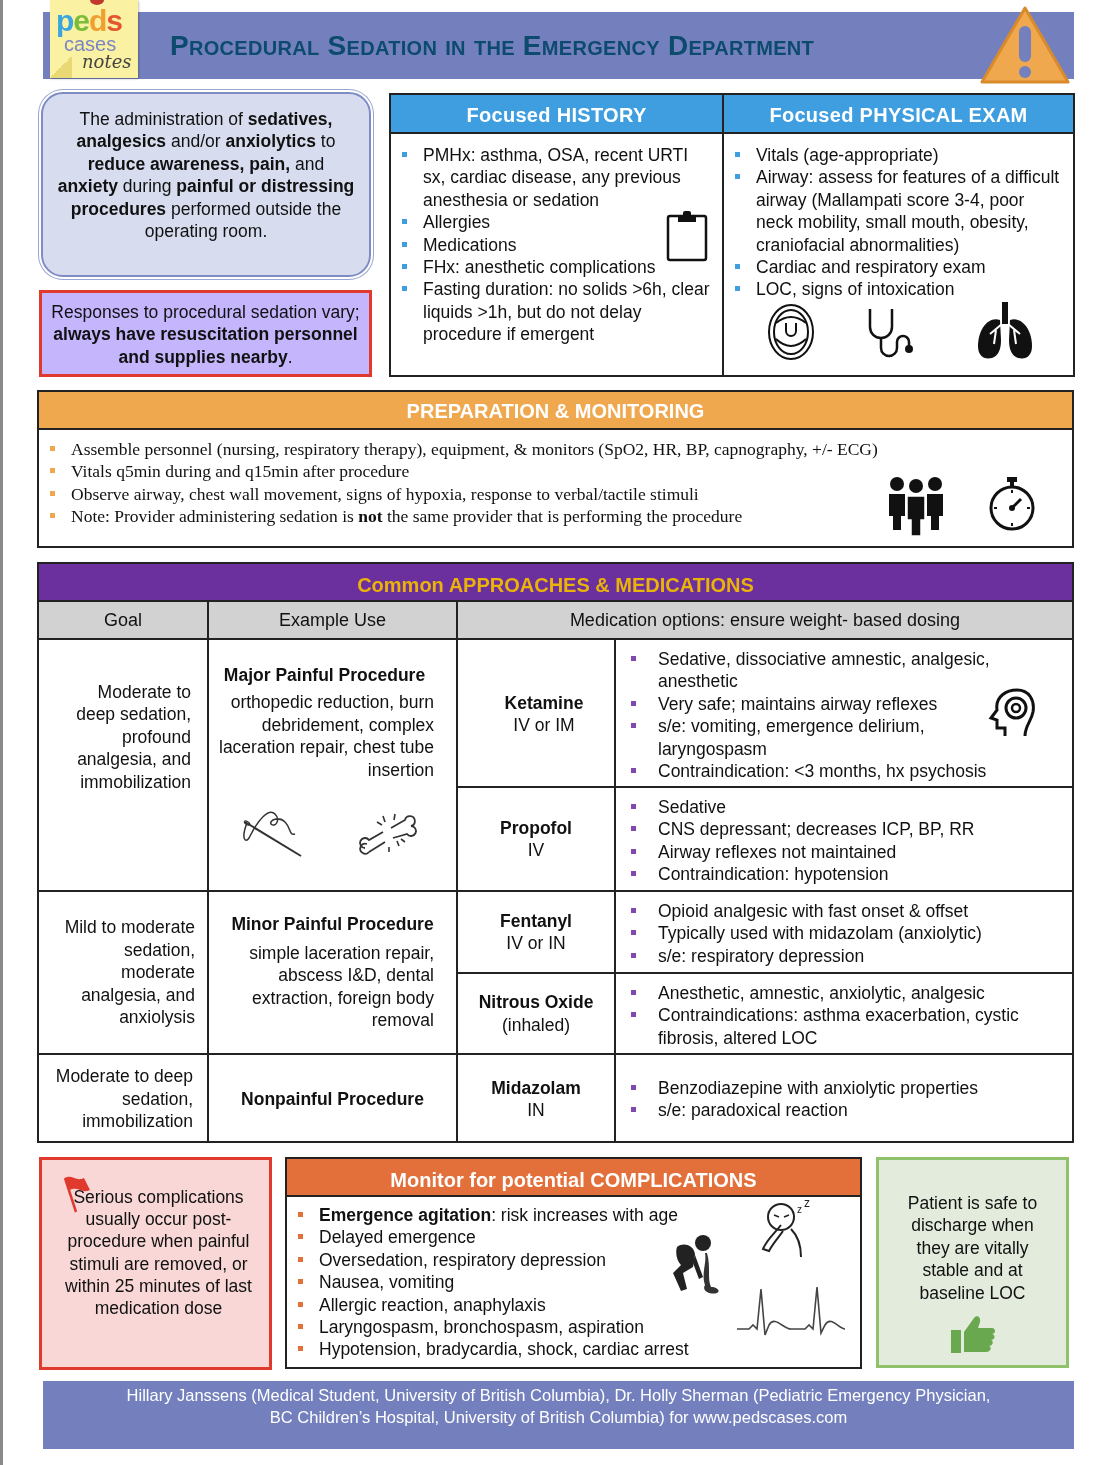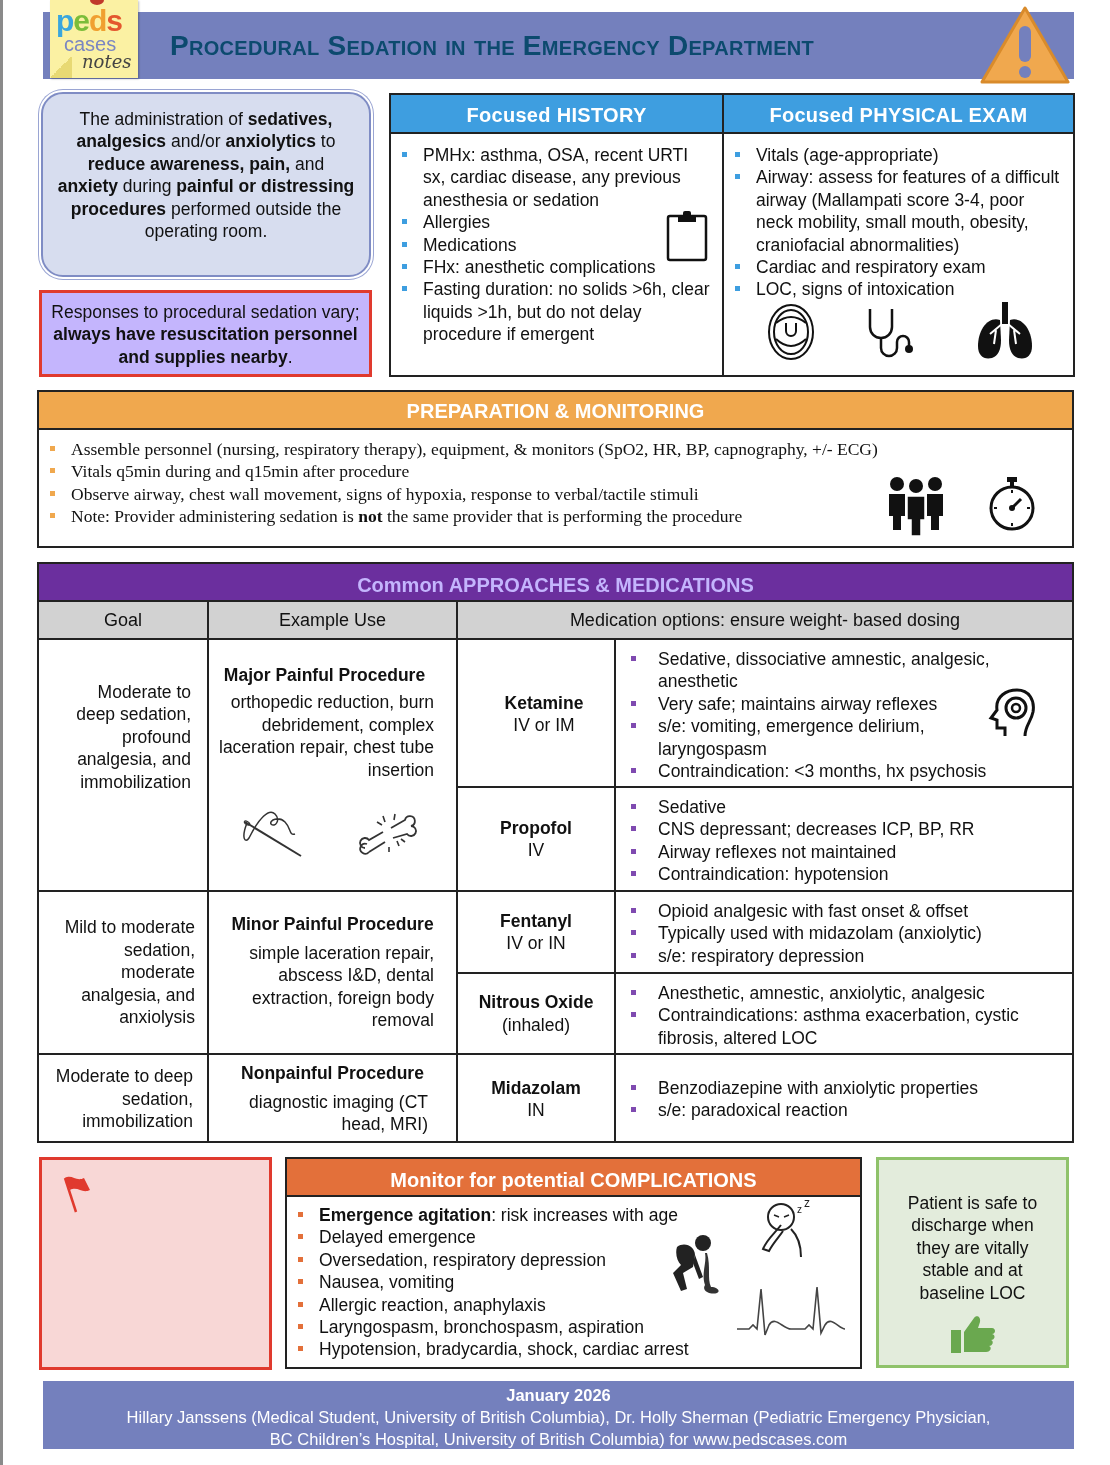--- a/index.html
+++ b/index.html
@@ -36,21 +36,21 @@
 
   
   .prep { left: 37px; top: 390px; width: 1037px; height: 158px; border: 2px solid #222; }
   .prep-head { height: 38px; background: #f0a84e; color: #fff; font-weight: bold; font-size: 20px; text-align: center; line-height: 39px; border-bottom: 2px solid #222; }
   .prep-list { padding-top: 8px; --bullet: #f0a84e; }
   .prep-list li { padding-left: 42px; font-family: Liberation Serif, serif; }
   .prep-list li::before { left: 16px; }
 
   
   .appr { left: 37px; top: 562px; width: 1037px; height: 581px; border: 2px solid #222; }
-  .appr-head { position:absolute; left:0; top:0; width:100%; height: 38px; background: #6b2f9e; color: #c4b5fd; font-weight: bold; font-size: 20px; text-align: center; line-height: 42px; border-bottom: 2px solid #222; }
+  .appr-head { position:absolute; left:0; top:0; width:100%; height: 38px; background: #6b2f9e; color: #eab308; font-weight: bold; font-size: 20px; text-align: center; line-height: 42px; border-bottom: 2px solid #222; }
   .cell { position: absolute; display: flex; flex-direction: column; justify-content: center; align-items: center; text-align: right; font-size: 17.5px; line-height: 22.4px; }
   .colhead { background: #d2d2d2; top: 38px; height: 38px; border-bottom: 2px solid #222; font-size: 18px; }
   .vline { position: absolute; width: 2px; background: #222; }
   .hline { position: absolute; height: 2px; background: #222; }
   .med-list { position: absolute; --bullet: #7f4ab0; }
   .med-list ul.sq li { padding-left: 42px; }
   .med-list ul.sq li::before { left: 15px; }
   .bold { font-weight: bold; }
 
   
@@ -282,21 +282,20 @@
         <li>Anesthetic, amnestic, anxiolytic, analgesic</li>
         <li>Contraindications: asthma exacerbation, cystic fibrosis, altered LOC</li>
       </ul>
   </div>
 
   <div class="cell" style="left:0; top:491px; width:168px; height:88px;">
     <div style="padding:0 14px;">Moderate to deep sedation, immobilization</div>
   </div>
   <div class="cell" style="left:170px; top:491px; width:247px; height:88px;">
     <div class="bold">Nonpainful Procedure</div>
-    <div style="padding:6px 28px 0;">diagnostic imaging (CT head, MRI)</div>
   </div>
 
   <div class="cell" style="left:419px; top:491px; width:156px; height:88px;">
     <div class="bold">Midazolam</div>
     <div>IN</div>
   </div>
   <div class="med-list" style="left:577px; top:513px; width:440px;">
     <ul class="sq">
         <li>Benzodiazepine with anxiolytic properties</li>
         <li>s/e: paradoxical reaction</li>
@@ -304,20 +303,21 @@
   </div>
 </div>
 
 <div class="abs serious">
   <div style="position:absolute; left:20px; top:14px;">
     <svg width="32" height="40" viewBox="0 0 32 40">
       <path d="M3 4 L14 38" stroke="#e03a2e" stroke-width="2.5"></path>
       <path d="M3 4 C10 0 14 8 22 4 L28 16 C20 20 16 12 8 16 Z" fill="#e03a2e"></path>
     </svg>
   </div>
+  <div style="padding: 0 14px 0 20px;">Serious complications usually occur post-procedure when painful stimuli are removed, or within 25 minutes of last medication dose</div>
 </div>
 
 <div class="abs comp">
   <div class="comp-head">Monitor for potential COMPLICATIONS</div>
   <ul class="sq comp-list">
       <li><b>Emergence agitation</b><span>: risk increases with age</span></li>
       <li><span>Delayed emergence</span></li>
       <li><span>Oversedation, respiratory depression</span></li>
       <li><span>Nausea, vomiting</span></li>
       <li><span>Allergic reaction, anaphylaxis</span></li>
@@ -353,16 +353,15 @@
   <div style="padding: 0 18px;">Patient is safe to discharge when they are vitally stable and at baseline LOC</div>
   <div style="margin: 10px auto 0; width:46px;">
     <svg width="46" height="40" viewBox="0 0 46 40">
       <rect x="1" y="16" width="10" height="23" fill="#6aa84f"></rect>
       <path d="M14 18 L24 4 C26 1 31 2 30 8 L28 14 H42 C46 14 46 20 42 20 C46 21 45 26 41 26 C44 27 43 32 39 32 C42 33 41 38 36 38 H14 Z" fill="#6aa84f"></path>
     </svg>
   </div>
 </div>
 
 <div class="abs footer">
-  <div class="date">January 2026</div>
   <div>Hillary Janssens (Medical Student, University of British Columbia), Dr. Holly Sherman (Pediatric Emergency Physician,</div>
   <div>BC Children’s Hospital, University of British Columbia) for www.pedscases.com</div>
 </div>
 
 </body></html>

